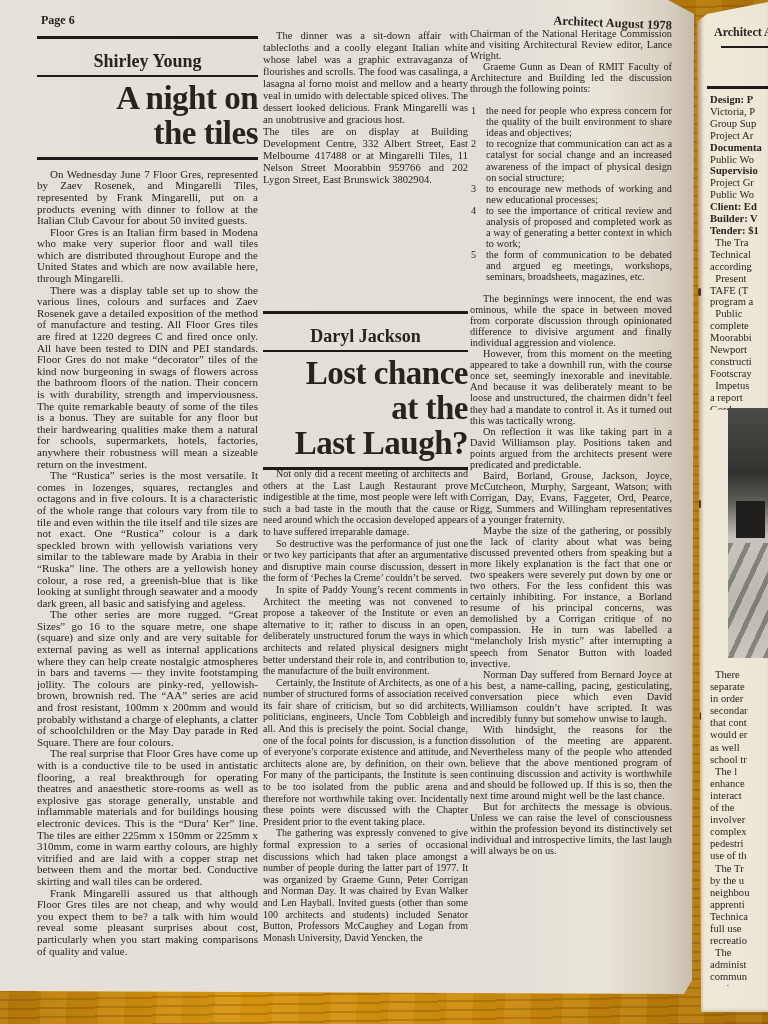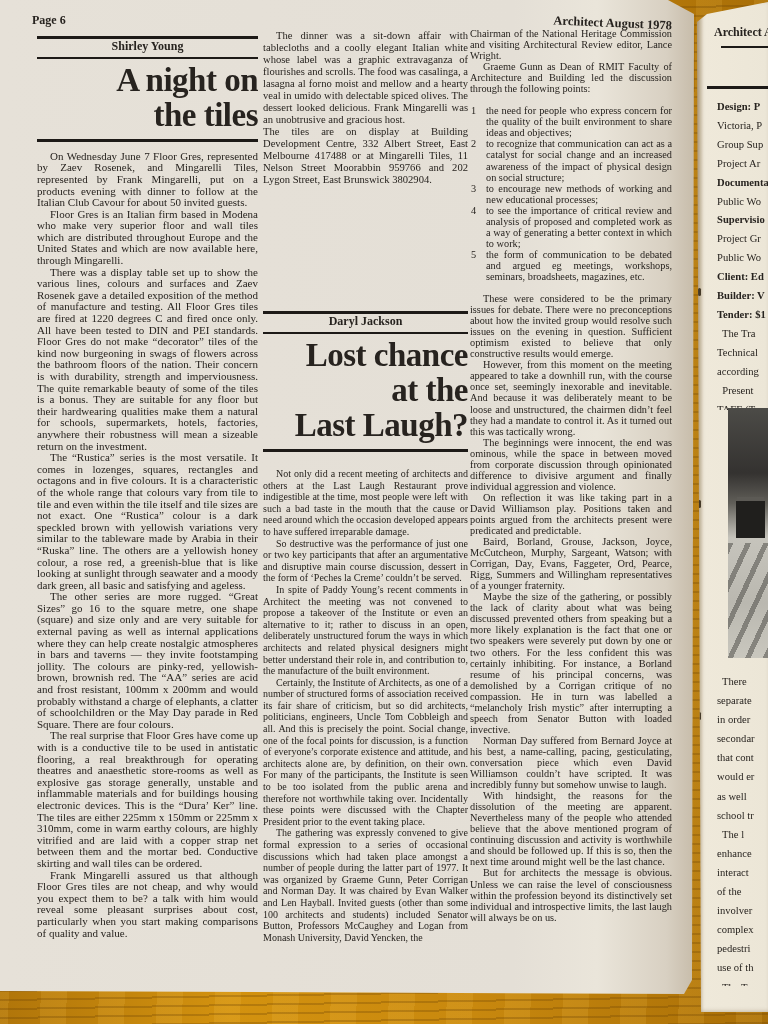--- a/index.html
+++ b/index.html
@@ -16,29 +16,29 @@
 
   
   .page-left{
     position:absolute;left:0;top:0;width:694px;height:994px;
     background:linear-gradient(90deg,#e6e1d8 0%,#e4dfd6 74%,#eae5da 86%,#d8d0c2 96%,#c7bcaa 100%);
     box-shadow:0 3px 0 #efe9dd, 2px 5px 4px rgba(60,35,5,0.45);
     clip-path:polygon(0 0,668px 0,694px 14px,692px 980px,684px 994px,0 991px);
     overflow:hidden;
     color:#27231f;
   }
-  .page-num{position:absolute;left:32px;top:13px;font-size:12px;font-weight:bold;}
+  .page-num{position:absolute;left:41px;top:13px;font-size:12px;font-weight:bold;}
   .issue{position:absolute;left:460px;top:14px;width:212px;text-align:right;
          font-size:12.5px;font-weight:bold;transform:rotate(2.4deg);}
 
   .rule{background:#1d1a17;}
   .rule.thick{height:3px;}
   .rule.thin{height:1.8px;}
 
-  .byline{font-size:12px;font-weight:bold;text-align:center;margin:0 0 3px;}
+  .byline{font-size:18px;font-weight:bold;text-align:center;margin:12px 0 3px;}
   .headline{font-size:33px;font-weight:bold;text-align:right;line-height:1.06;
             margin:4px 0 6px;white-space:pre-line;letter-spacing:-0.5px;}
 
   .col{position:absolute;}
   .bodytext p{margin:0;text-indent:13px;text-align:justify;}
   .bodytext p.ni{text-indent:0;}
 
   .col1{left:37px;top:36px;width:221px;height:952px;overflow:hidden;}
   .col1 .bodytext{margin-top:9px;font-size:11px;line-height:11.6px;}
 
@@ -61,21 +61,21 @@
     background:linear-gradient(90deg,#cfc3ab 0,#efe9da 7px,#ece6d7 100%);
     clip-path:polygon(0 22px,10px 14px,71px 2px,71px 1012px,4px 1012px);
     box-shadow:inset 3px 0 5px rgba(80,50,10,0.35);
     overflow:hidden;color:#27231f;
   }
   .rp-header{position:absolute;left:17px;top:25px;width:60px;font-size:12px;
              font-weight:bold;white-space:nowrap;}
   .rp-rule1{position:absolute;left:24px;top:46px;width:47px;}
   .rp-rule2{position:absolute;left:10px;top:86px;width:61px;}
   .rp-col{position:absolute;left:12px;width:59px;font-size:10.6px;overflow:hidden;}
-  .rp-col p{margin:8px;white-space:pre;}
+  .rp-col p{margin:1px;white-space:pre;}
   .rp-col.top{top:94px;height:316px;line-height:10.9px;}
   .rp-col.bottom{top:668px;height:318px;line-height:11.1px;}
   .b{font-weight:bold;}
 
   .rp-photo{
     position:absolute;left:31px;top:408px;width:40px;height:250px;
     background:linear-gradient(180deg,#4c4b47 0%,#343230 26%,#605e58 38%,
                #c6c4bc 52%,#bab8b0 78%,#c9c7be 100%);
   }
   .rp-photo::before{content:"";position:absolute;left:20%;top:37%;width:72%;height:15%;
@@ -140,23 +140,22 @@
         <p>Graeme Gunn as Dean of RMIT Faculty of Architecture and Building led the discussion through the following points:</p>
       </div>
     <ol class="points">
         <li>the need for people who express concern for the quality of the built environment to share ideas and objectives;</li>
         <li>to recognize that communication can act as a catalyst for social change and an increased awareness of the impact of physical design on social structure;</li>
         <li>to encourage new methods of working and new educational processes;</li>
         <li>to see the importance of critical review and analysis of proposed and completed work as a way of generating a better context in which to work;</li>
         <li>the form of communication to be debated and argued eg meetings, workshops, seminars, broadsheets, magazines, etc.</li>
       </ol>
     <div>
-        <p>These were considered to be the primary issues for debate. There were no preconceptions about how the invited group would resolve such issues on the evening in question. Sufficient optimism existed to believe that only constructive results would emerge.</p>
+        <p>The beginnings were innocent, the end was ominous, while the space in between moved from corporate discussion through opinionated difference to divisive argument and finally individual aggression and violence.</p>
         <p>However, from this moment on the meeting appeared to take a downhill run, with the course once set, seemingly inexorable and inevitable. And because it was deliberately meant to be loose and unstructured, the chairmen didn’t feel they had a mandate to control it. As it turned out this was tactically wrong.</p>
-        <p>The beginnings were innocent, the end was ominous, while the space in between moved from corporate discussion through opinionated difference to divisive argument and finally individual aggression and violence.</p>
         <p>On reflection it was like taking part in a David Williamson play. Positions taken and points argued from the architects present were predicated and predictable.</p>
         <p>Baird, Borland, Grouse, Jackson, Joyce, McCutcheon, Murphy, Sargeant, Watson; with Corrigan, Day, Evans, Faggeter, Ord, Pearce, Rigg, Summers and Willingham representatives of a younger fraternity.</p>
         <p>Maybe the size of the gathering, or possibly the lack of clarity about what was being discussed prevented others from speaking but a more likely explanation is the fact that one or two speakers were severely put down by one or two others. For the less confident this was certainly inhibiting. For instance, a Borland resume of his principal concerns, was demolished by a Corrigan critique of no compassion. He in turn was labelled a “melancholy Irish mystic” after interrupting a speech from Senator Button with loaded invective.</p>
         <p>Norman Day suffered from Bernard Joyce at his best, a name-calling, pacing, gesticulating, conversation piece which even David Williamson couldn’t have scripted. It was incredibly funny but somehow unwise to laugh.</p>
         <p>With hindsight, the reasons for the dissolution of the meeting are apparent. Nevertheless many of the people who attended believe that the above mentioned program of continuing discussion and activity is worthwhile and should be followed up. If this is so, then the next time around might well be the last chance.</p>
         <p>But for architects the message is obvious. Unless we can raise the level of consciousness within the profession beyond its distinctively set individual and introspective limits, the last laugh will always be on us.</p>
       </div>
   </div>
 </div>
 

